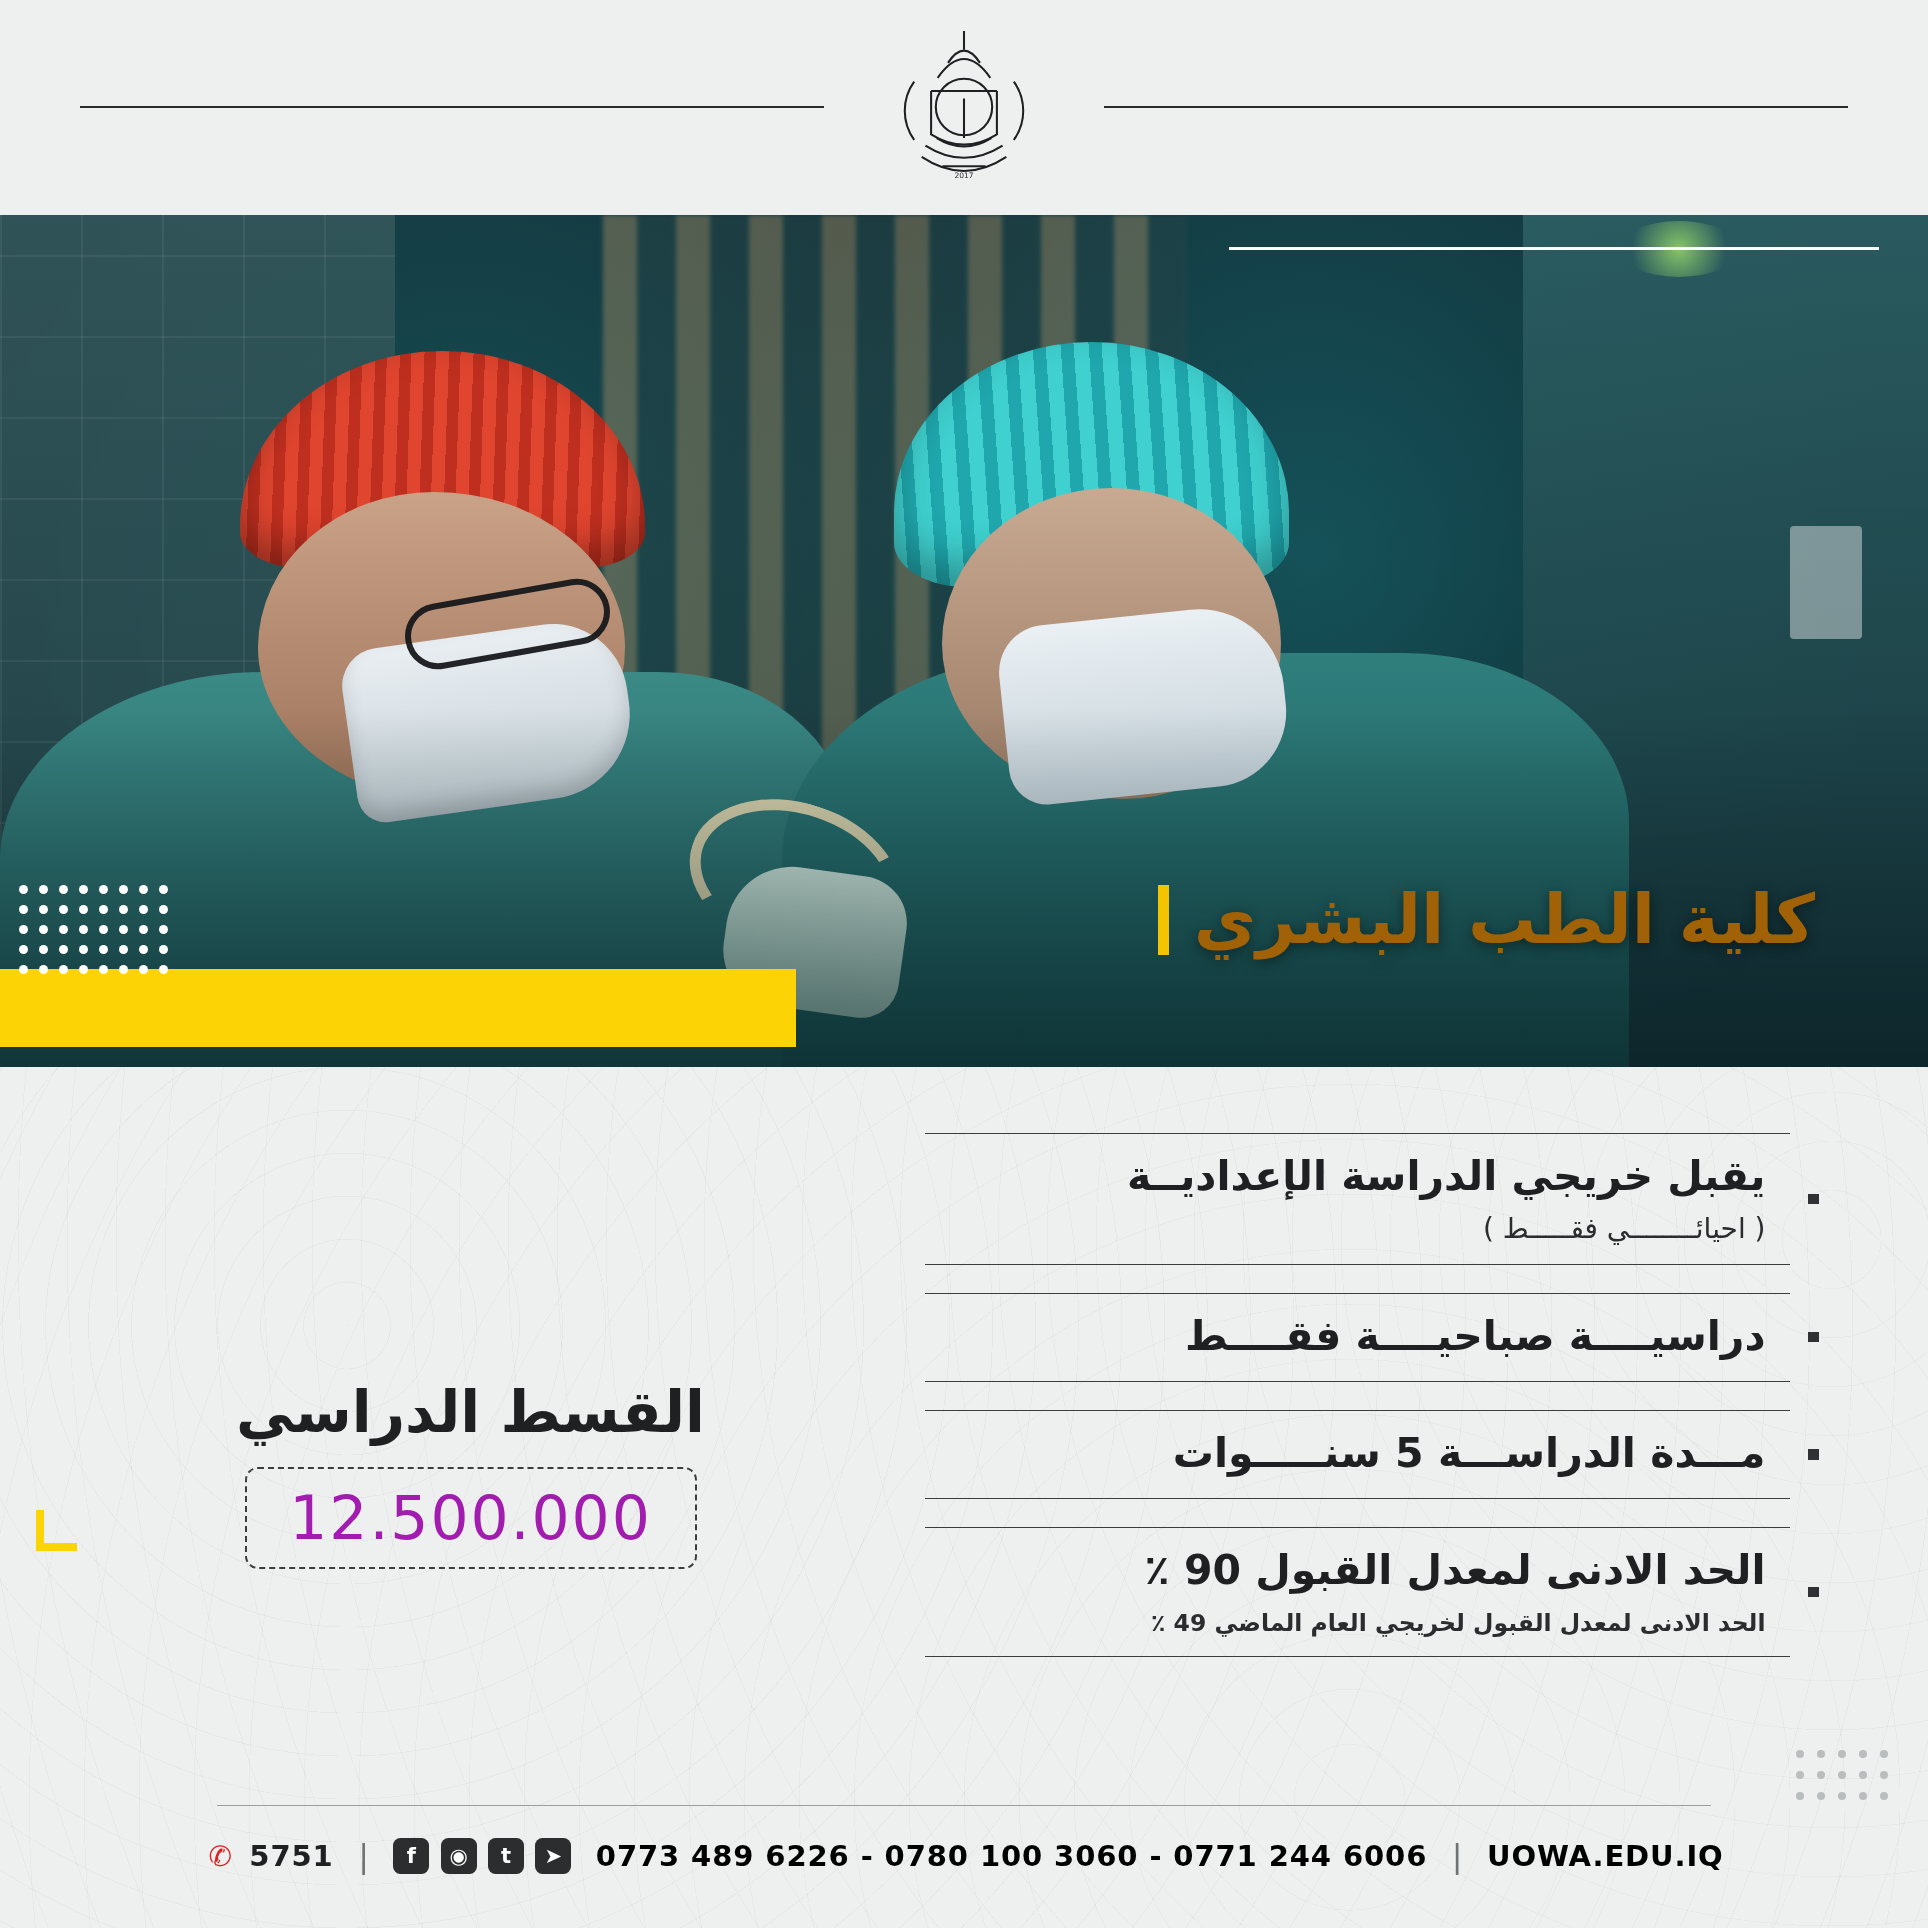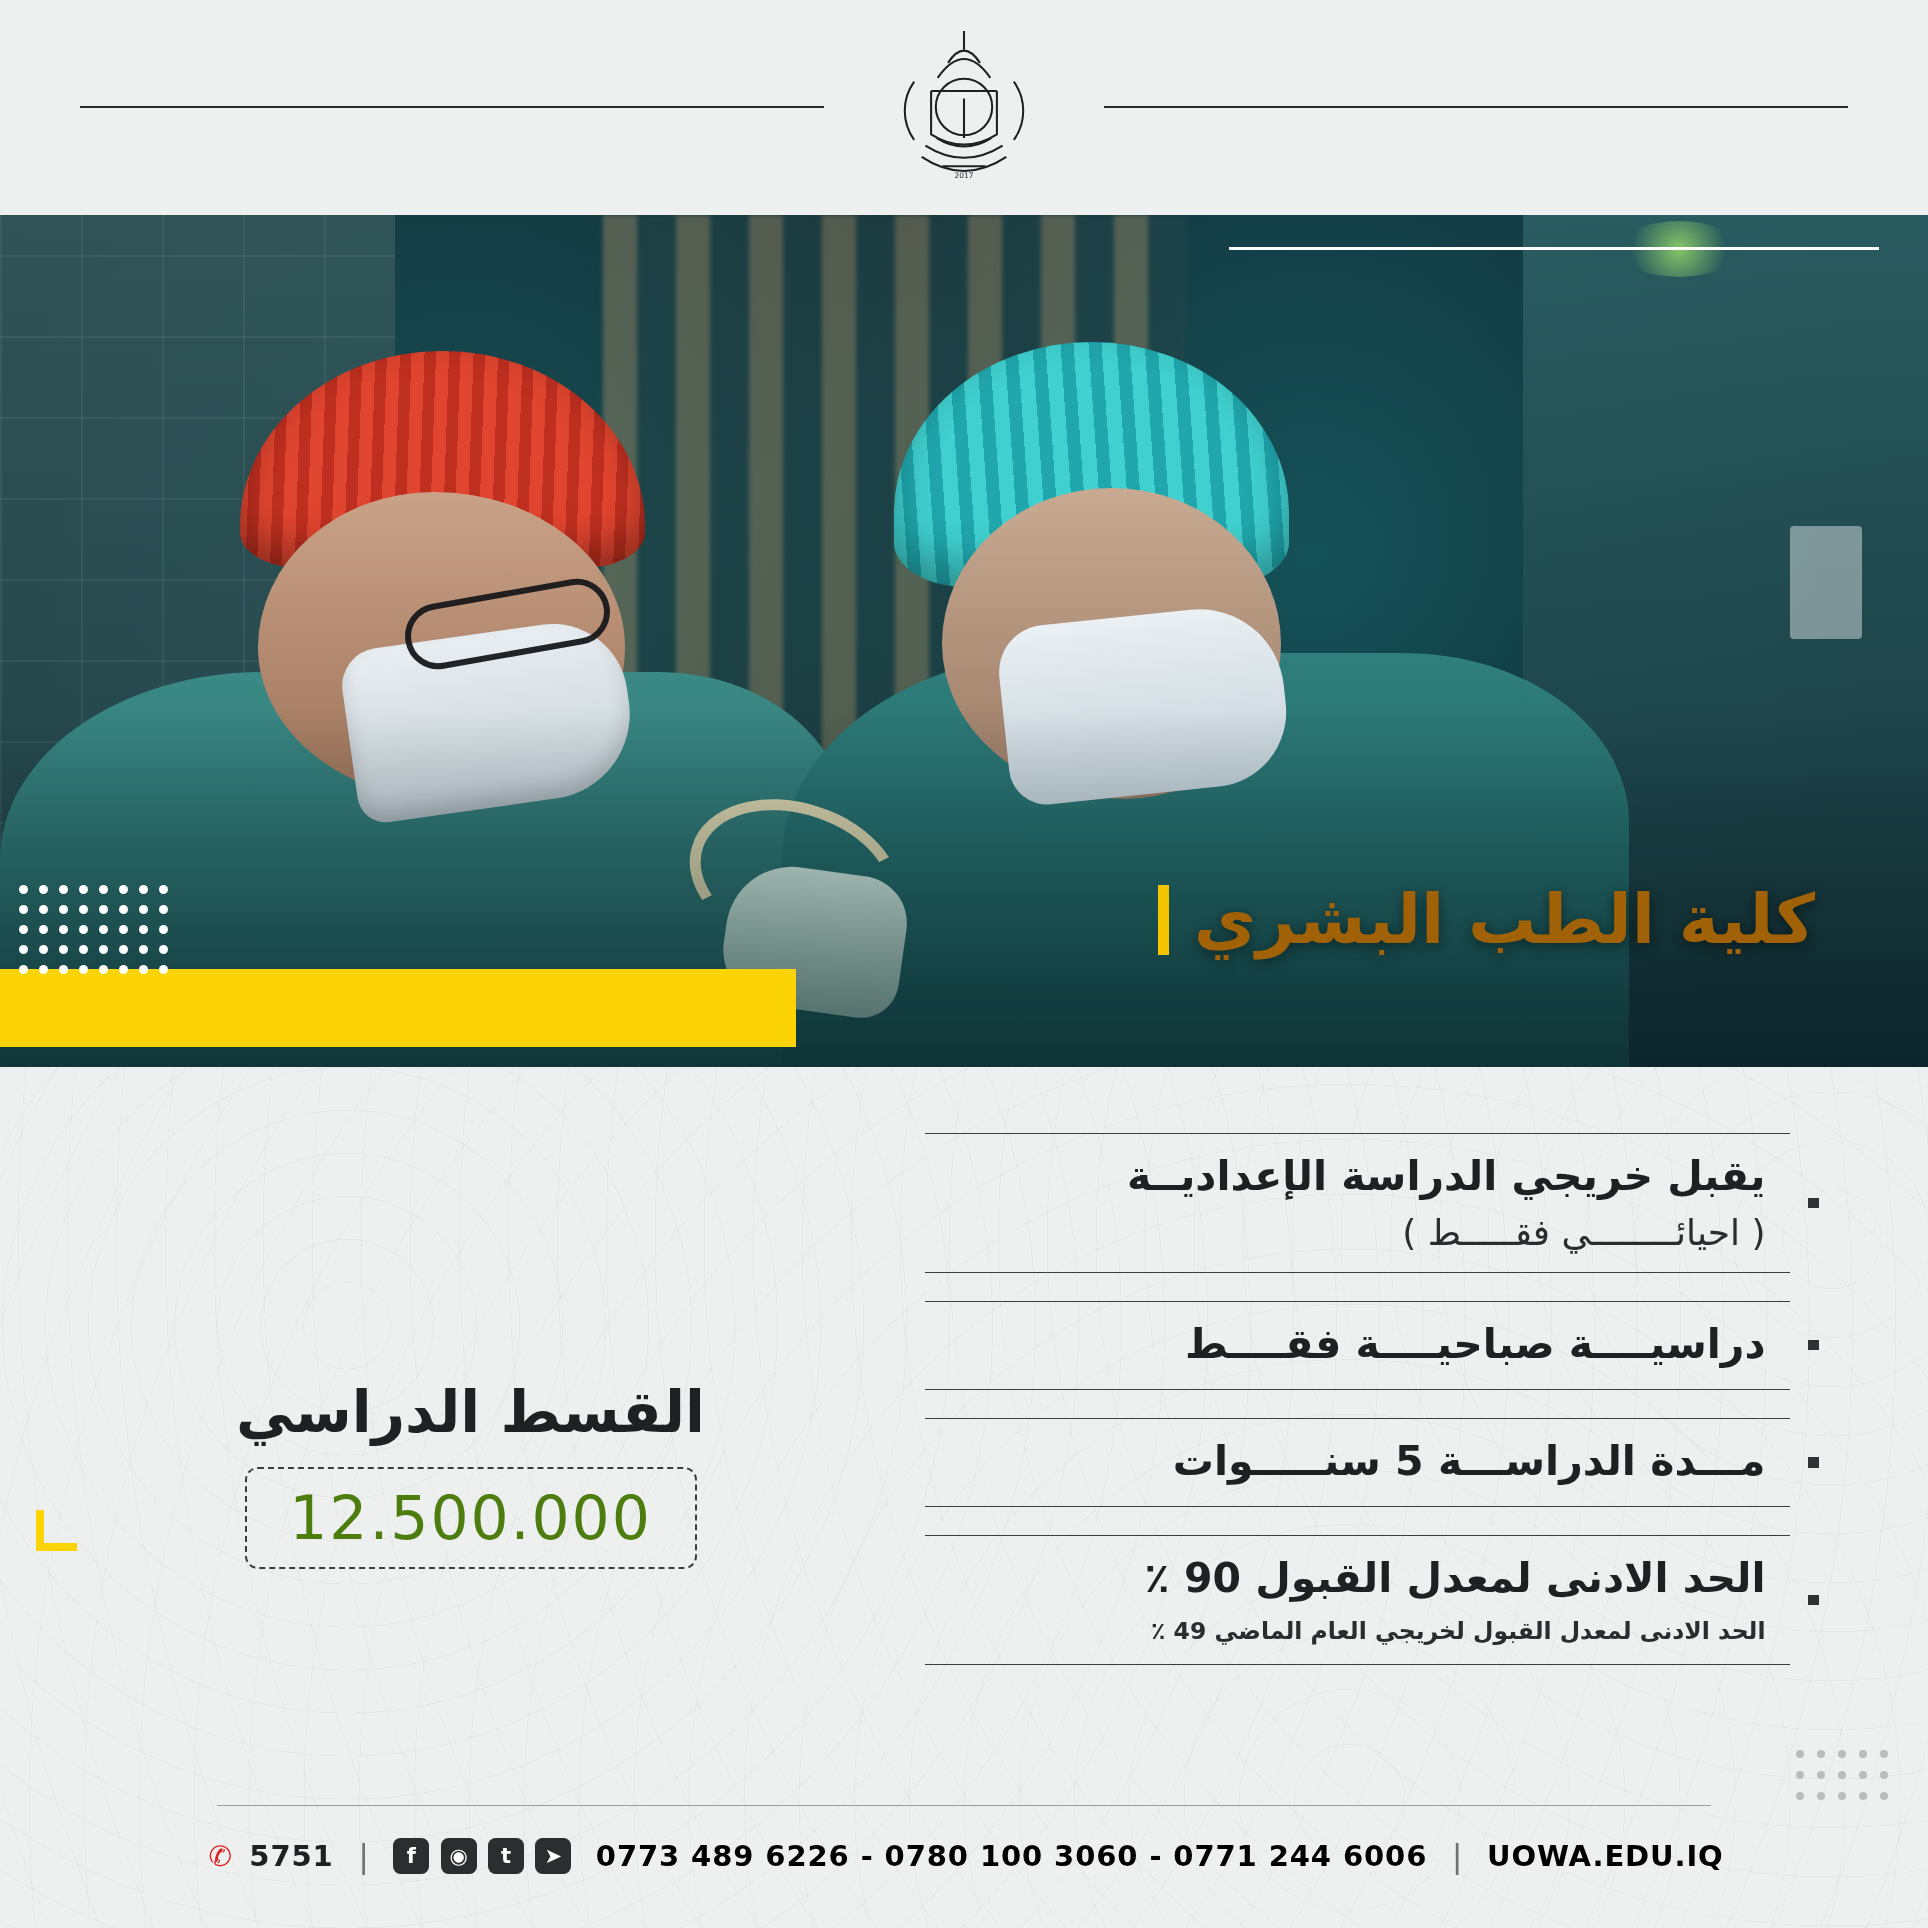--- a/index.html
+++ b/index.html
@@ -232,39 +232,39 @@
     border-bottom: 1.9px solid #3a3c3e;
     padding: 17px 24.5px 19px 24.5px;
     text-align: right;
   }
   .info-main {
     font-size: 41px; font-weight: 700; color: #1e2022; line-height: 1.25;
     letter-spacing: 0.9px;
   }
   .info-sub {
     margin-top: 9.4px;
-    font-size: 36px; color: #2a2c2e; font-weight: 400;
+    font-size: 28px; color: #2a2c2e; font-weight: 400;
   }
   .info-sub.small {
     font-size: 23.5px; font-weight: 700; margin-top: 13px;
   }
 
   
   .fee {
     position: absolute; left: 169px; top: 311px; width: 603px; text-align: center;
   }
   .fee-label {
     font-size: 58px; font-weight: 700; color: #1e2022; letter-spacing: 0;
   }
   .fee-amount {
     margin: 21px auto 0 auto;
     width: 452px; height: 102px;
     border: 2.8px dashed #3a3c3e; border-radius: 13px;
     display: flex; align-items: center; justify-content: center;
-    font-size: 60px; font-weight: 400; color: #4d7c0f;
+    font-size: 60px; font-weight: 400; color: #a21caf;
     letter-spacing: 1.9px;
   }
   .fee-corner {
     position: absolute; left: 36px; top: 443px;
     width: 41px; height: 41px;
     border-left: 8.5px solid #fcd405; border-bottom: 8.5px solid #fcd405;
   }
 
   
   .dots-br {

